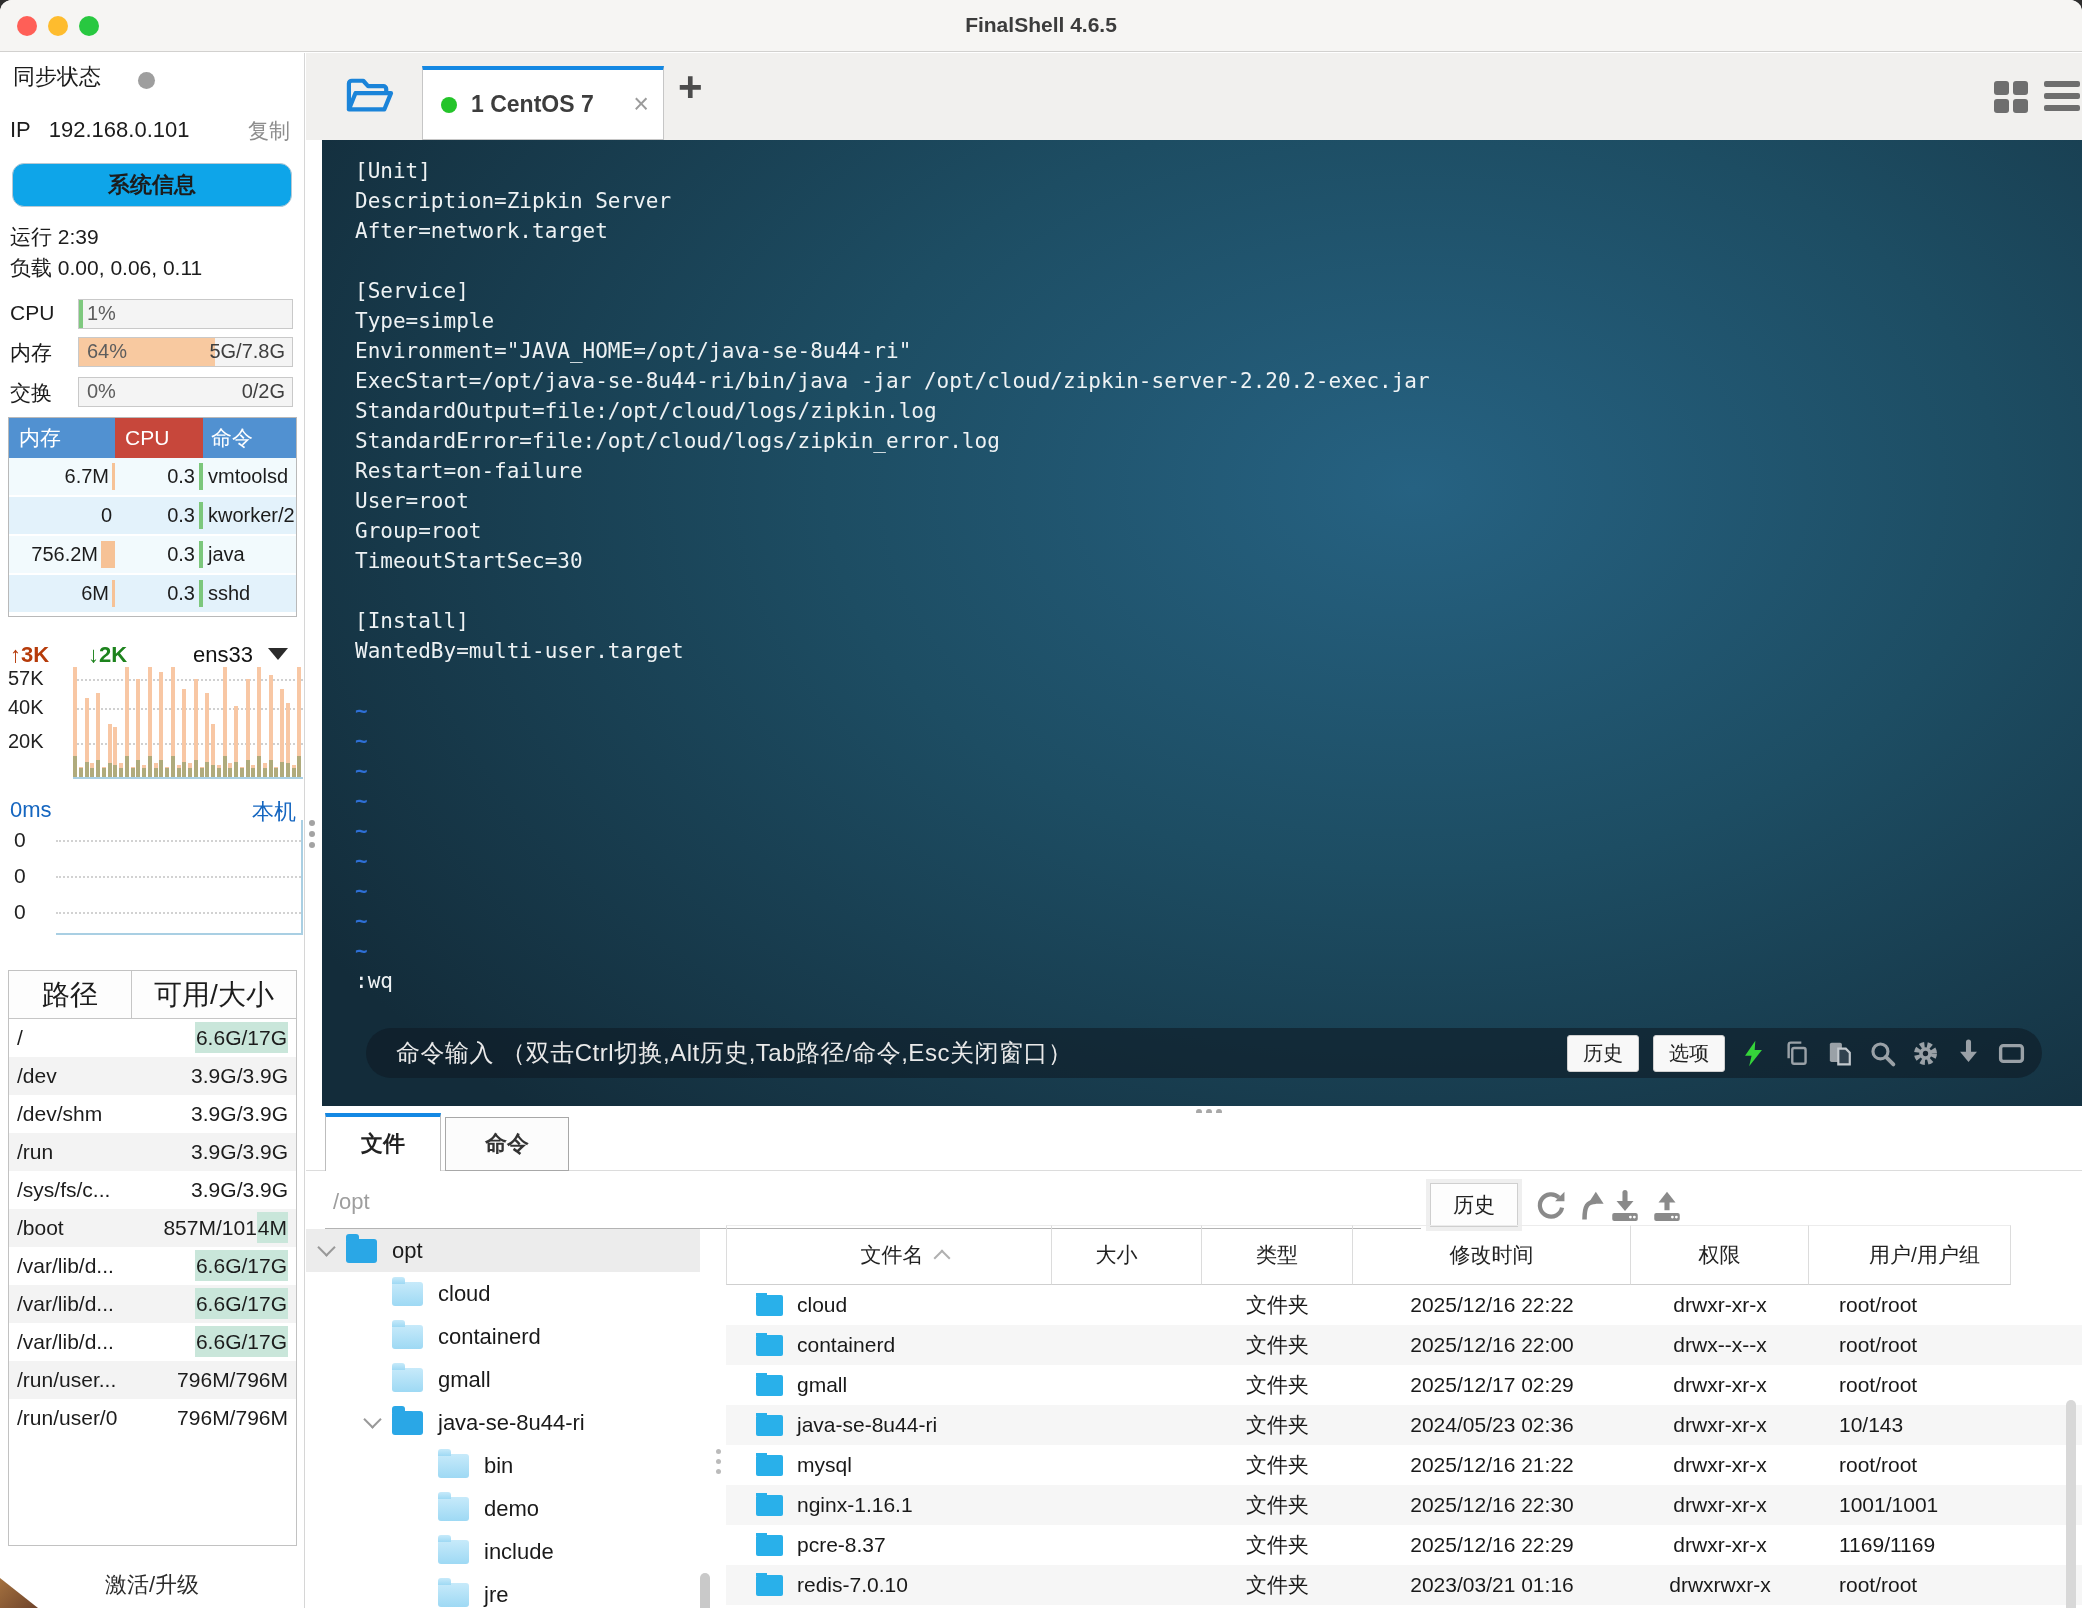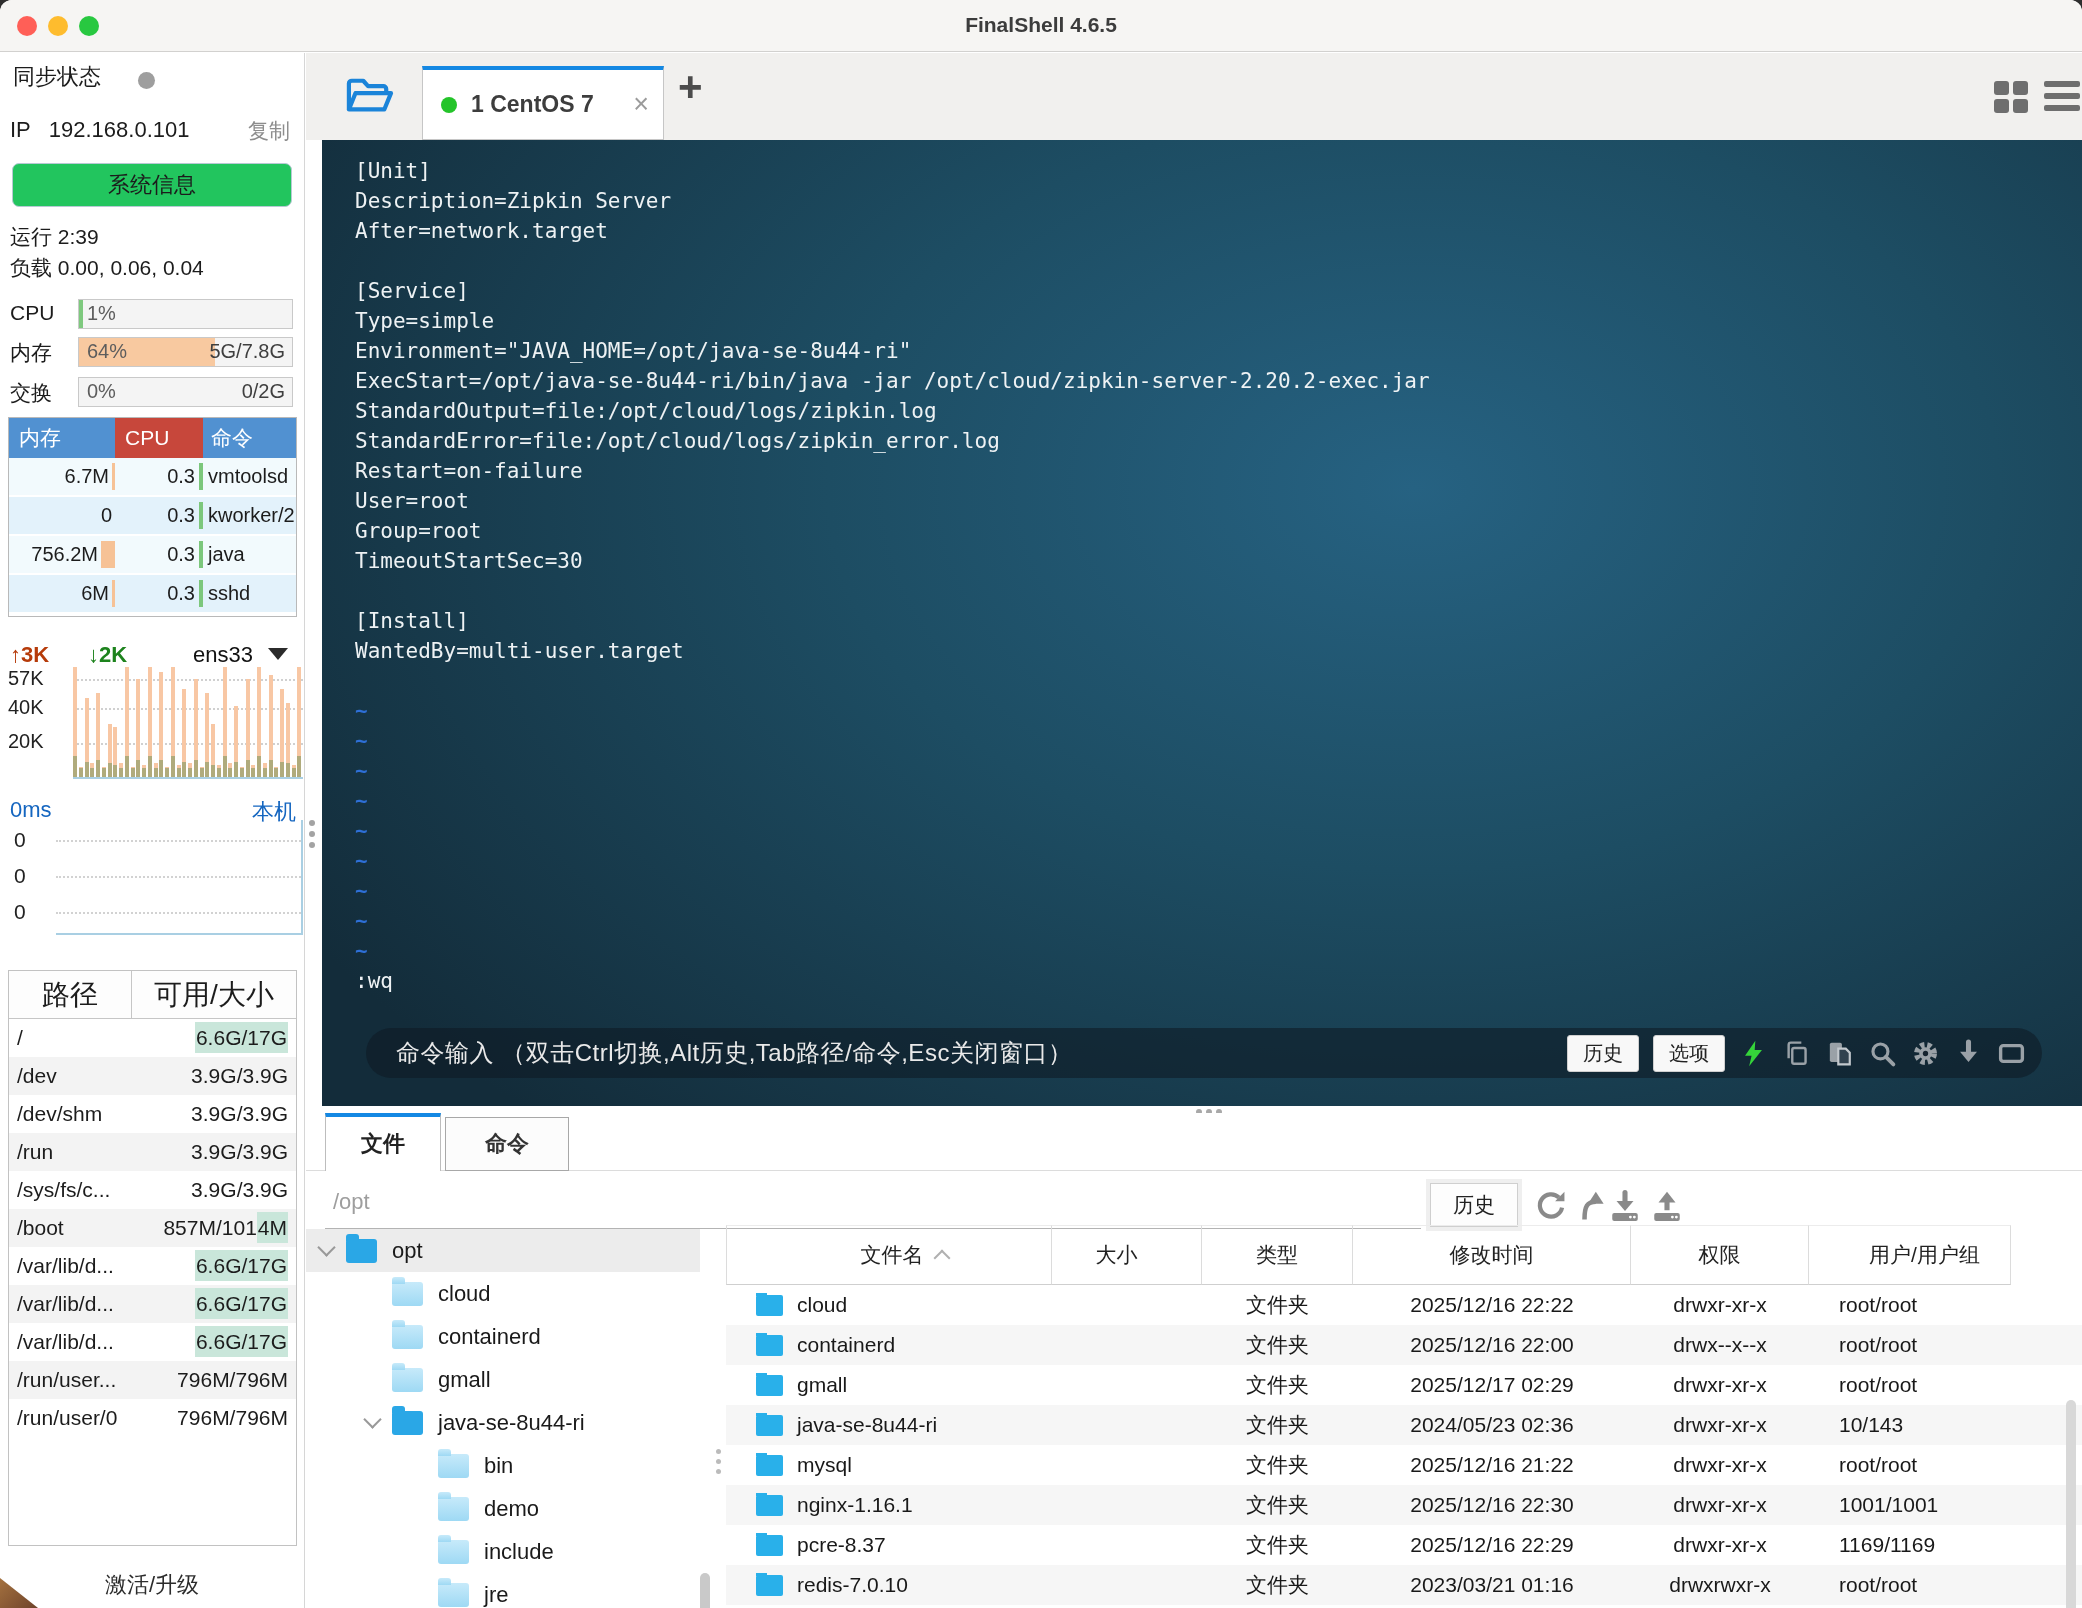--- a/index.html
+++ b/index.html
@@ -14,21 +14,21 @@
   .tl-green{left:79px;background:#28c840;}
   .win-title{position:absolute;left:0;top:13px;width:100%;text-align:center;font-size:21px;font-weight:bold;color:#3c3c3c;}
 
   
   .sidebar{position:absolute;left:0;top:53px;width:305px;height:1555px;background:#fff;border-right:1px solid #d6d6d6;box-sizing:border-box;font-size:21px;color:#1c1c1c;}
   .sb-sync{position:absolute;left:13px;top:9px;font-size:22px;}
   .sync-dot{position:absolute;left:138px;top:19px;width:17px;height:17px;border-radius:50%;background:#9e9e9e;}
   .sb-ip{position:absolute;left:10px;top:64px;font-size:22px;}
   .sb-ip b{font-weight:normal;margin-right:18px;}
   .sb-copy{position:absolute;right:14px;top:64px;color:#8d8d8d;font-size:21px;}
-  .sysbtn{position:absolute;left:12px;top:110px;width:280px;height:44px;background:#22c55e;border:1px solid #b7c9d4;border-radius:7px;text-align:center;line-height:42px;font-size:22px;color:#1c1c1c;box-sizing:border-box;}
+  .sysbtn{position:absolute;left:12px;top:110px;width:280px;height:44px;background:#0ea5e9;border:1px solid #b7c9d4;border-radius:12px;text-align:center;line-height:42px;font-size:22px;color:#1c1c1c;box-sizing:border-box;font-weight:bold;}
   .sb-uptime{position:absolute;left:10px;top:170px;}
   .sb-load{position:absolute;left:10px;top:201px;}
 
   .gauge-row{position:absolute;left:0;width:100%;height:30px;}
   .g1{top:246px}.g2{top:284px}.g3{top:324px}
   .g-label{position:absolute;left:10px;top:2px;}
   .g-bar{position:absolute;left:78px;top:0;width:215px;height:30px;border:1px solid #c9c9c9;background:#f4f4f4;box-sizing:border-box;overflow:hidden;}
   .g-fill{position:absolute;left:0;top:0;height:100%;}
   .g-fill.green{background:#7ec97e;min-width:0;}
   .g-fill.orange{background:#f8c9a0;}
@@ -164,21 +164,21 @@
     <div class="win-title">FinalShell 4.6.5</div>
   </div>
 
   <div class="sidebar">
     <div class="sb-sync">同步状态</div>
     <div class="sync-dot"></div>
     <div class="sb-ip"><b>IP</b><span>192.168.0.101</span></div>
     <div class="sb-copy">复制</div>
     <div class="sysbtn">系统信息</div>
     <div class="sb-uptime">运行 2:39</div>
-    <div class="sb-load">负载 0.00, 0.06, 0.04</div>
+    <div class="sb-load">负载 0.00, 0.06, 0.11</div>
 
     <div class="gauge-row g1">
         <span class="g-label">CPU</span>
         <span class="g-bar">
           <span class="g-fill green" style="width: 2%;"></span>
           <span class="g-pct">1%</span>
           <span class="g-detail"></span>
         </span>
       </div>
     <div class="gauge-row g2">

